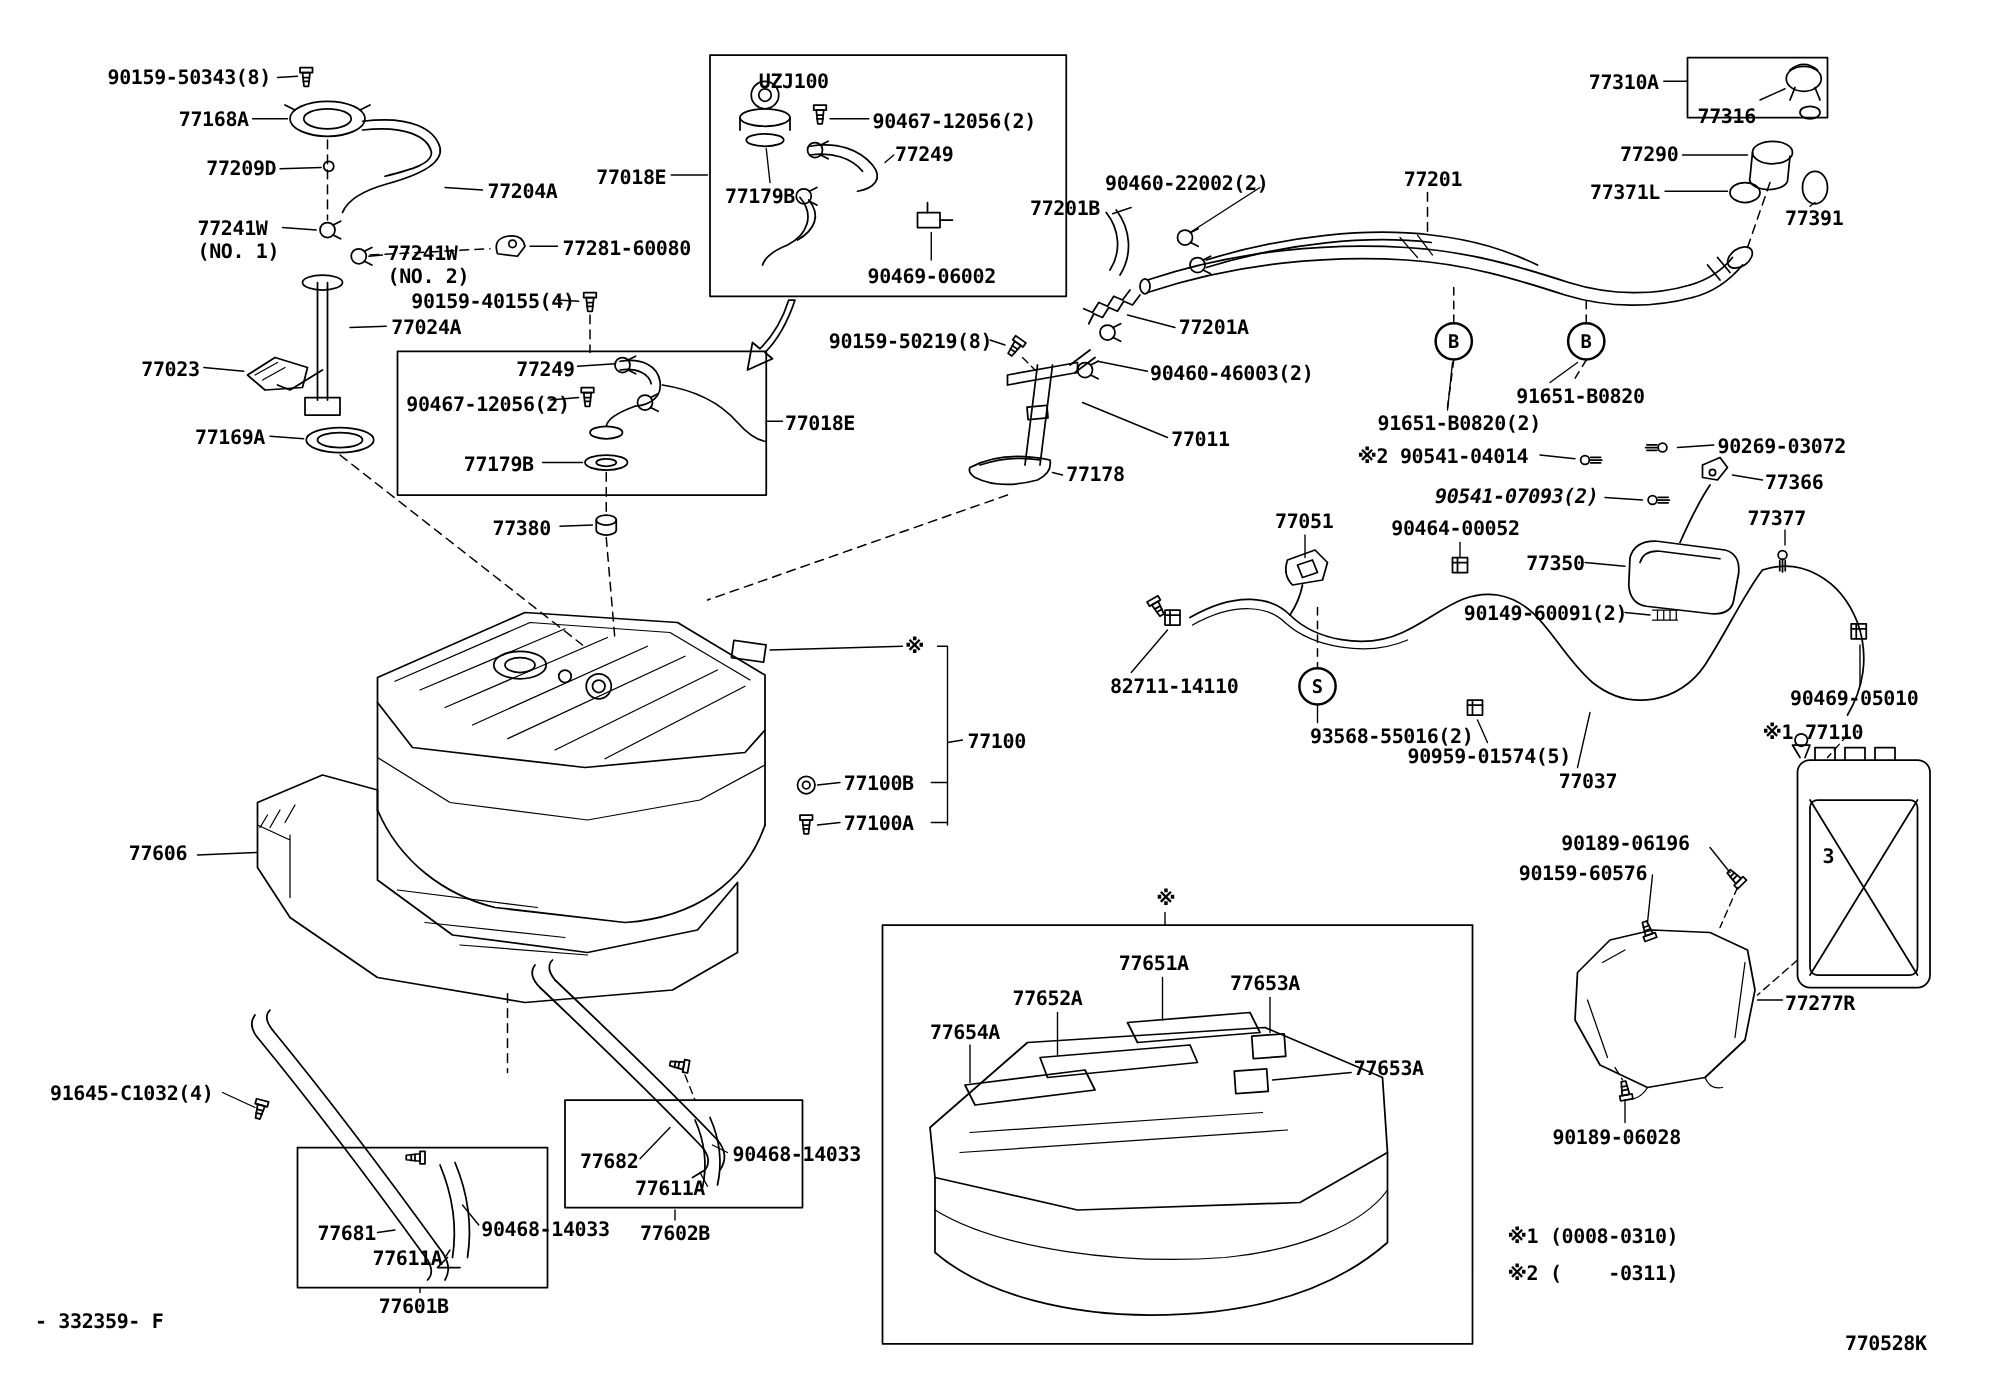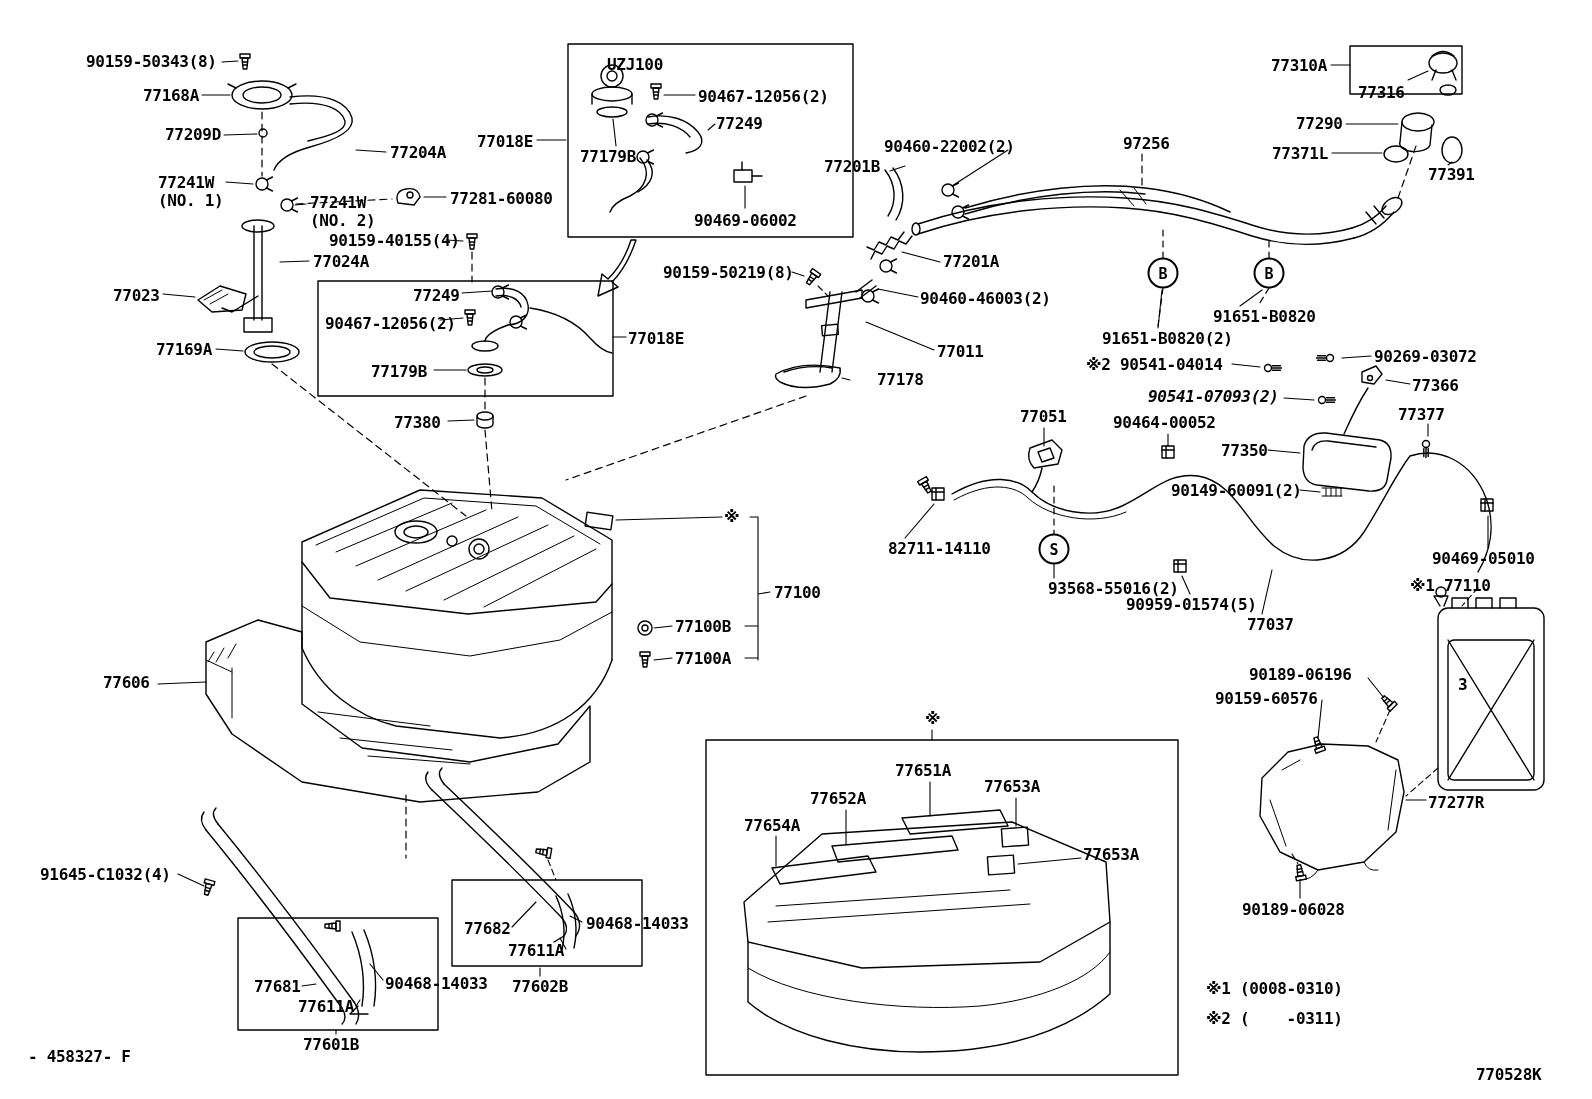--- a/index.html
+++ b/index.html
@@ -348,21 +348,21 @@
         <path d="M1300,898 V880" stroke-width="1.1"></path>
         <path d="M1292,854 L1298,864" stroke-dasharray="6 4" stroke-width="1.1"></path>
       </g>
 
     </g>
   </svg>
 
   <div class="labels-layer">
     <div class="part-label" style="left:1206px;top:980px">※1 (0008-0310)</div>
     <div class="part-label" style="left:1206px;top:1010px">※2 (    -0311)</div>
-    <div class="part-label" style="left:28px;top:1048px">- 458327- F</div>
+    <div class="part-label" style="left:28px;top:1048px">- 332359- F</div>
     <div class="part-label" style="left:1476px;top:1066px">770528K</div>
   <div class="part-label" style="left: 86px; top: 53px;">90159-50343(8)</div>
       <div class="part-label" style="left: 143px; top: 87px;">77168A</div>
       <div class="part-label" style="left: 165px; top: 126px;">77209D</div>
       <div class="part-label" style="left: 390px; top: 144px;">77204A</div>
       <div class="part-label" style="left: 158px; top: 174px;">77241W
 (NO. 1)</div>
       <div class="part-label" style="left: 310px; top: 194px;">77241W
 (NO. 2)</div>
       <div class="part-label" style="left: 450px; top: 190px;">77281-60080</div>
@@ -377,25 +377,25 @@
       <div class="part-label" style="left: 694px; top: 212px;">90469-06002</div>
       <div class="part-label" style="left: 477px; top: 133px;">77018E</div>
       <div class="part-label" style="left: 413px; top: 287px;">77249</div>
       <div class="part-label" style="left: 325px; top: 315px;">90467-12056(2)</div>
       <div class="part-label" style="left: 371px; top: 363px;">77179B</div>
       <div class="part-label" style="left: 628px; top: 330px;">77018E</div>
       <div class="part-label" style="left: 394px; top: 414px;">77380</div>
       <div class="part-label" style="left: 663px; top: 264px;">90159-50219(8)</div>
       <div class="part-label" style="left: 884px; top: 138px;">90460-22002(2)</div>
       <div class="part-label" style="left: 824px; top: 158px;">77201B</div>
-      <div class="part-label" style="left: 1123px; top: 135px;">97256</div>
+      <div class="part-label" style="left: 1123px; top: 135px;">77201</div>
       <div class="part-label" style="left: 943px; top: 253px;">77201A</div>
       <div class="part-label" style="left: 920px; top: 290px;">90460-46003(2)</div>
       <div class="part-label" style="left: 937px; top: 343px;">77011</div>
-      <div class="part-label" style="left: 853px; top: 371px; margin-left: 24px;">77178</div>
+      <div class="part-label" style="left: 853px; top: 371px;">77178</div>
       <div class="part-label" style="left: 1271px; top: 57px;">77310A</div>
       <div class="part-label" style="left: 1358px; top: 72px; margin-top: 12px;">77316</div>
       <div class="part-label" style="left: 1296px; top: 115px;">77290</div>
       <div class="part-label" style="left: 1272px; top: 145px;">77371L</div>
       <div class="part-label" style="left: 1428px; top: 166px; text-align: right;">77391</div>
       <div class="part-label" style="left: 1213px; top: 308px;">91651-B0820</div>
       <div class="part-label" style="left: 1102px; top: 330px;">91651-B0820(2)</div>
       <div class="part-label" style="left: 1086px; top: 356px;">※2 90541-04014</div>
       <div class="part-label" style="left: 1374px; top: 348px;">90269-03072</div>
       <div class="part-label" style="left: 1412px; top: 377px;">77366</div>

